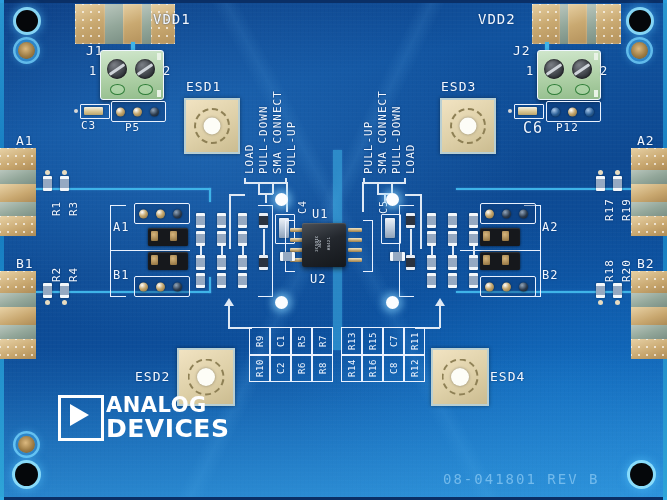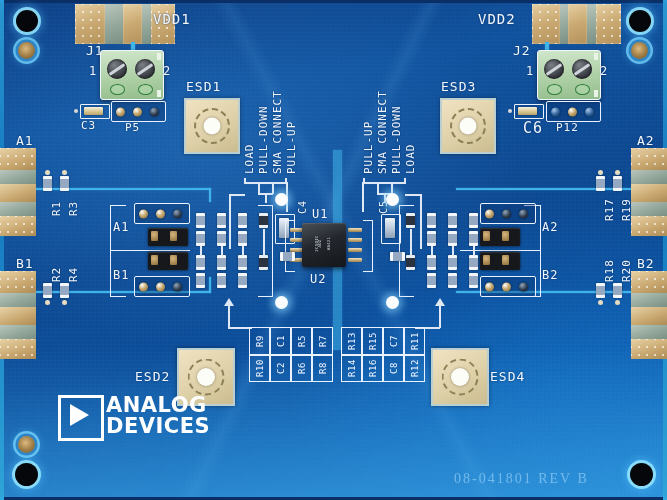--- a/index.html
+++ b/index.html
@@ -598,18 +598,18 @@
         <span>C8</span>
       </div>
     <div class="c">
         <span>R12</span>
       </div>
   </div>
 
   <div class="logo" style="left:58px;top:395px;width:180px;height:44px;">
     <div class="tri"></div>
     <div class="w1" style="top:-2px;font-size:21px;">ANALOG</div>
-    <div class="w2" style="top:19px;font-size:21px;">DEVICES</div>
-  </div>
-
-  <div class="silk faint" style="left:454px;top:471px;font-size:14px;letter-spacing:2px;font-family:Liberation Serif, serif;">08-041801 REV B</div>
+    <div class="w2" style="top:19px;font-size:25px;">DEVICES</div>
+  </div>
+
+  <div class="silk faint" style="left:443px;top:471px;font-size:14px;letter-spacing:2px;">08-041801 REV B</div>
 
 </div>
 
 </body></html>

